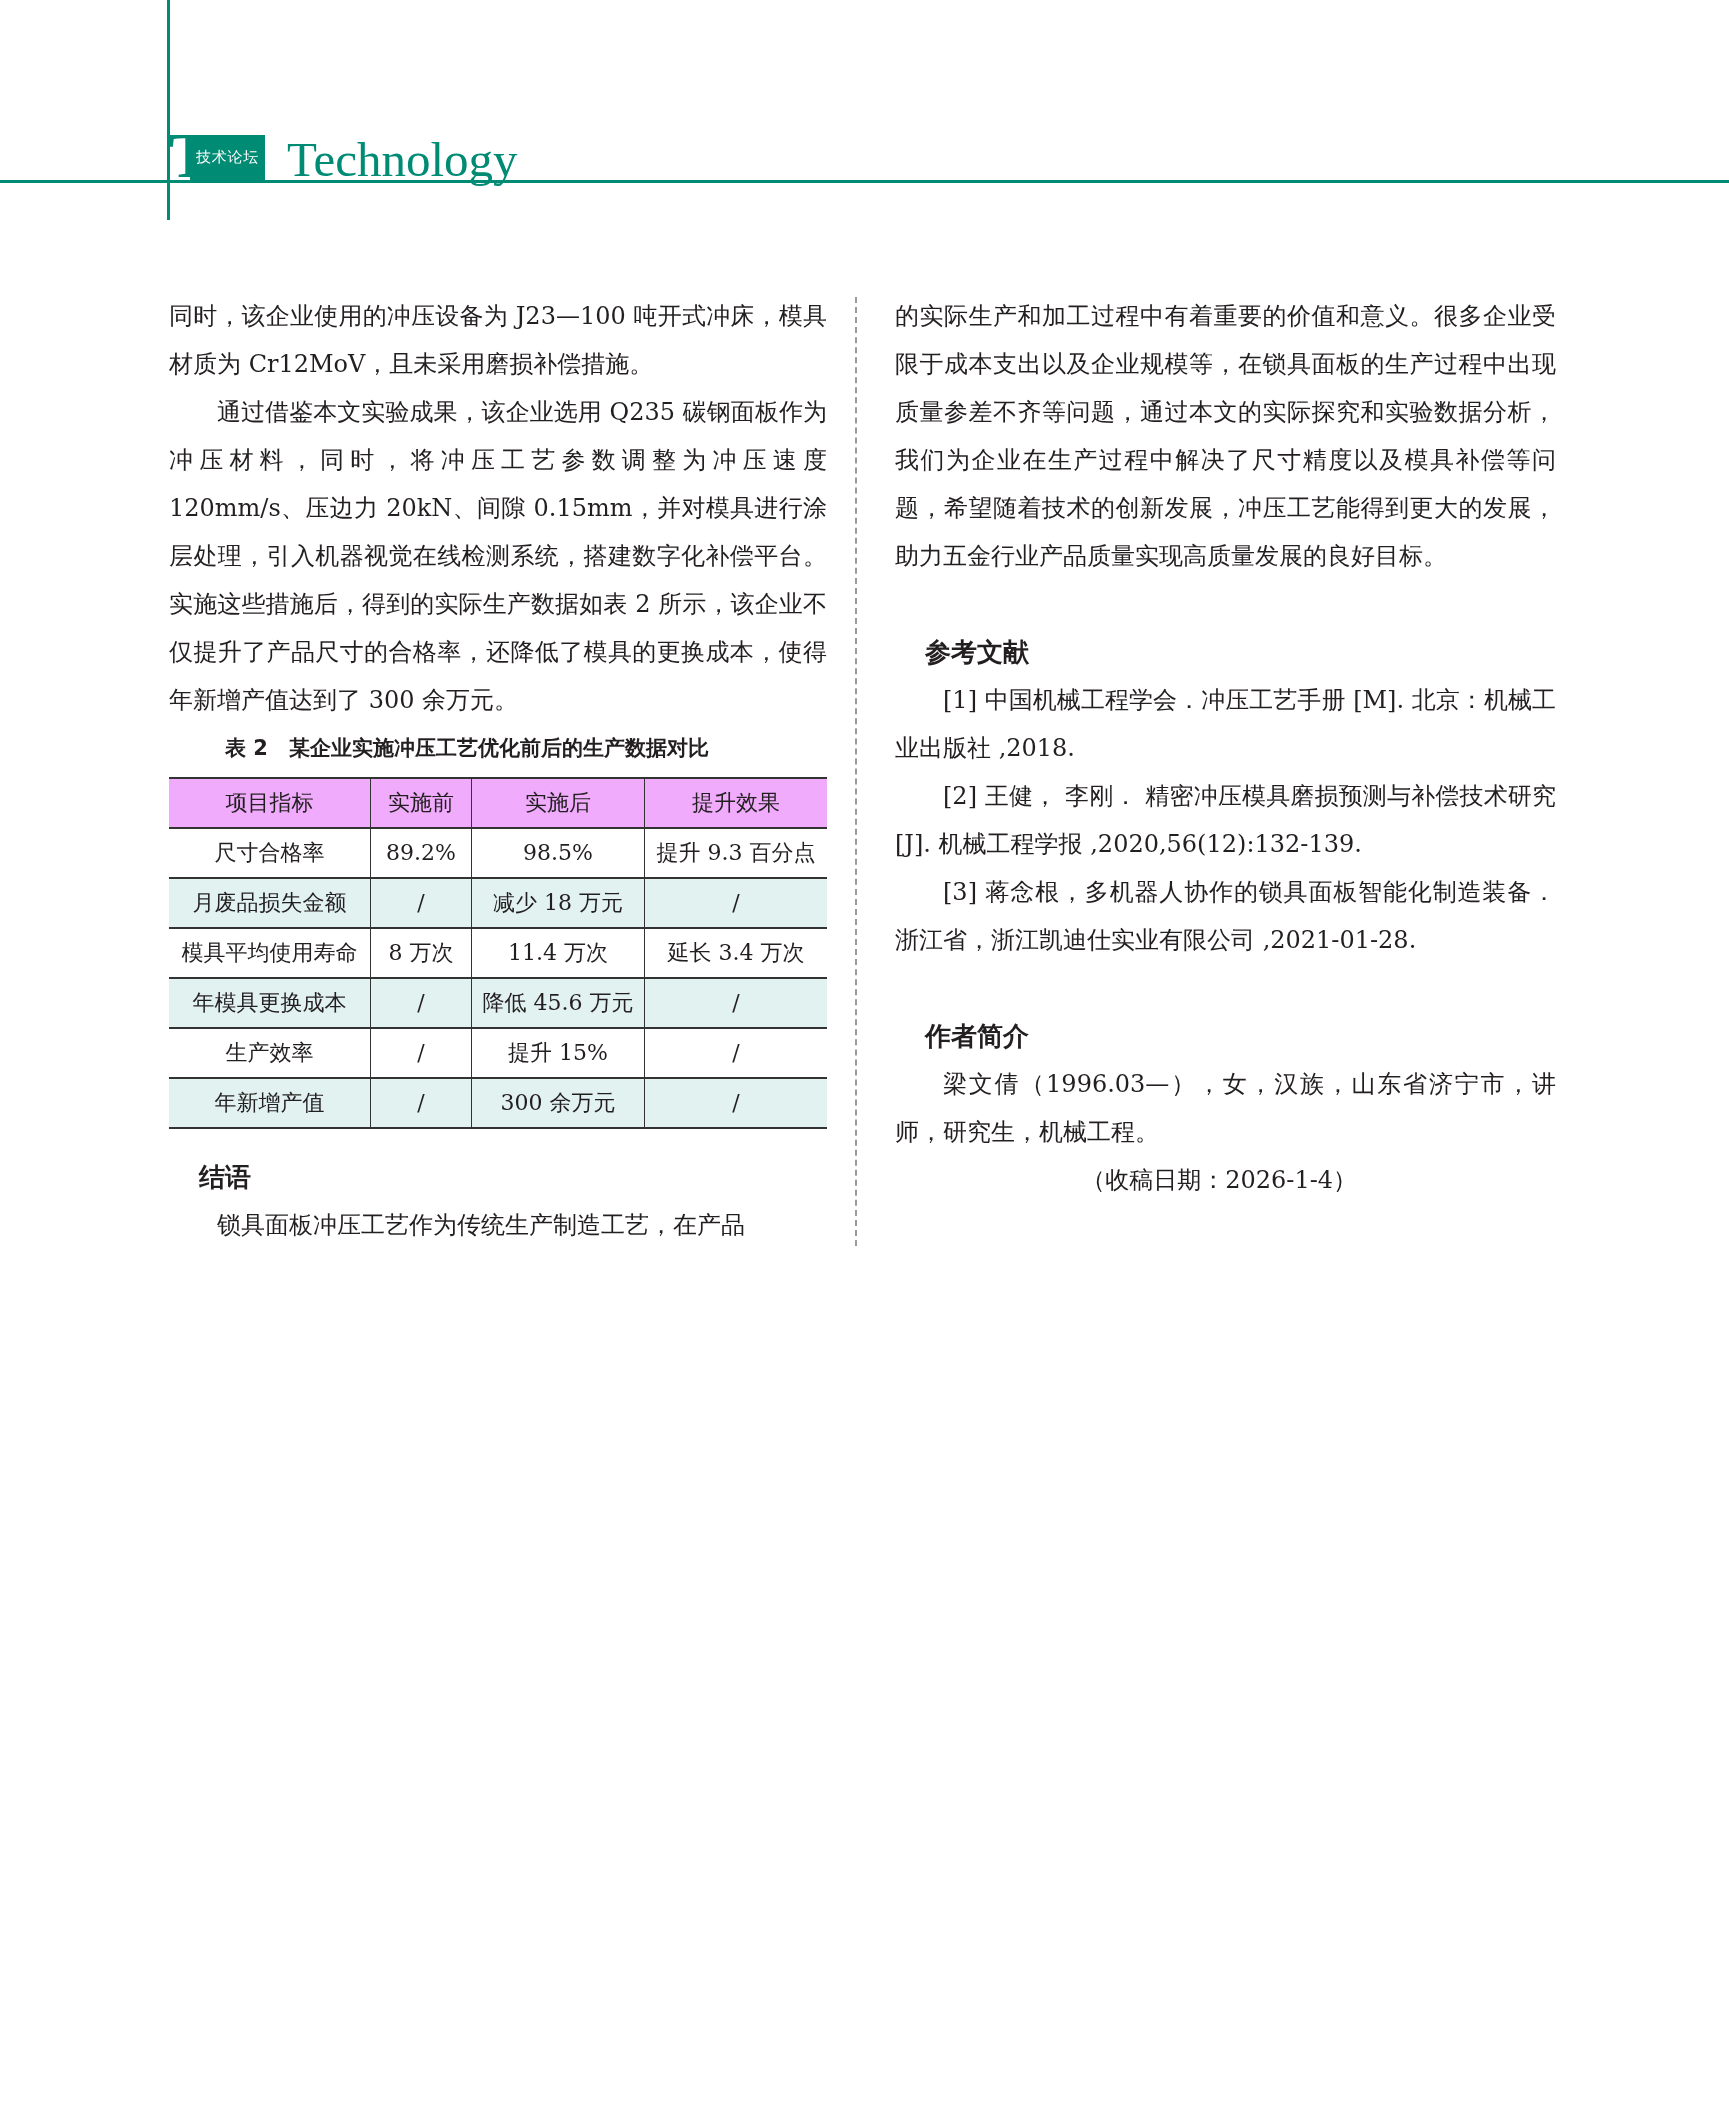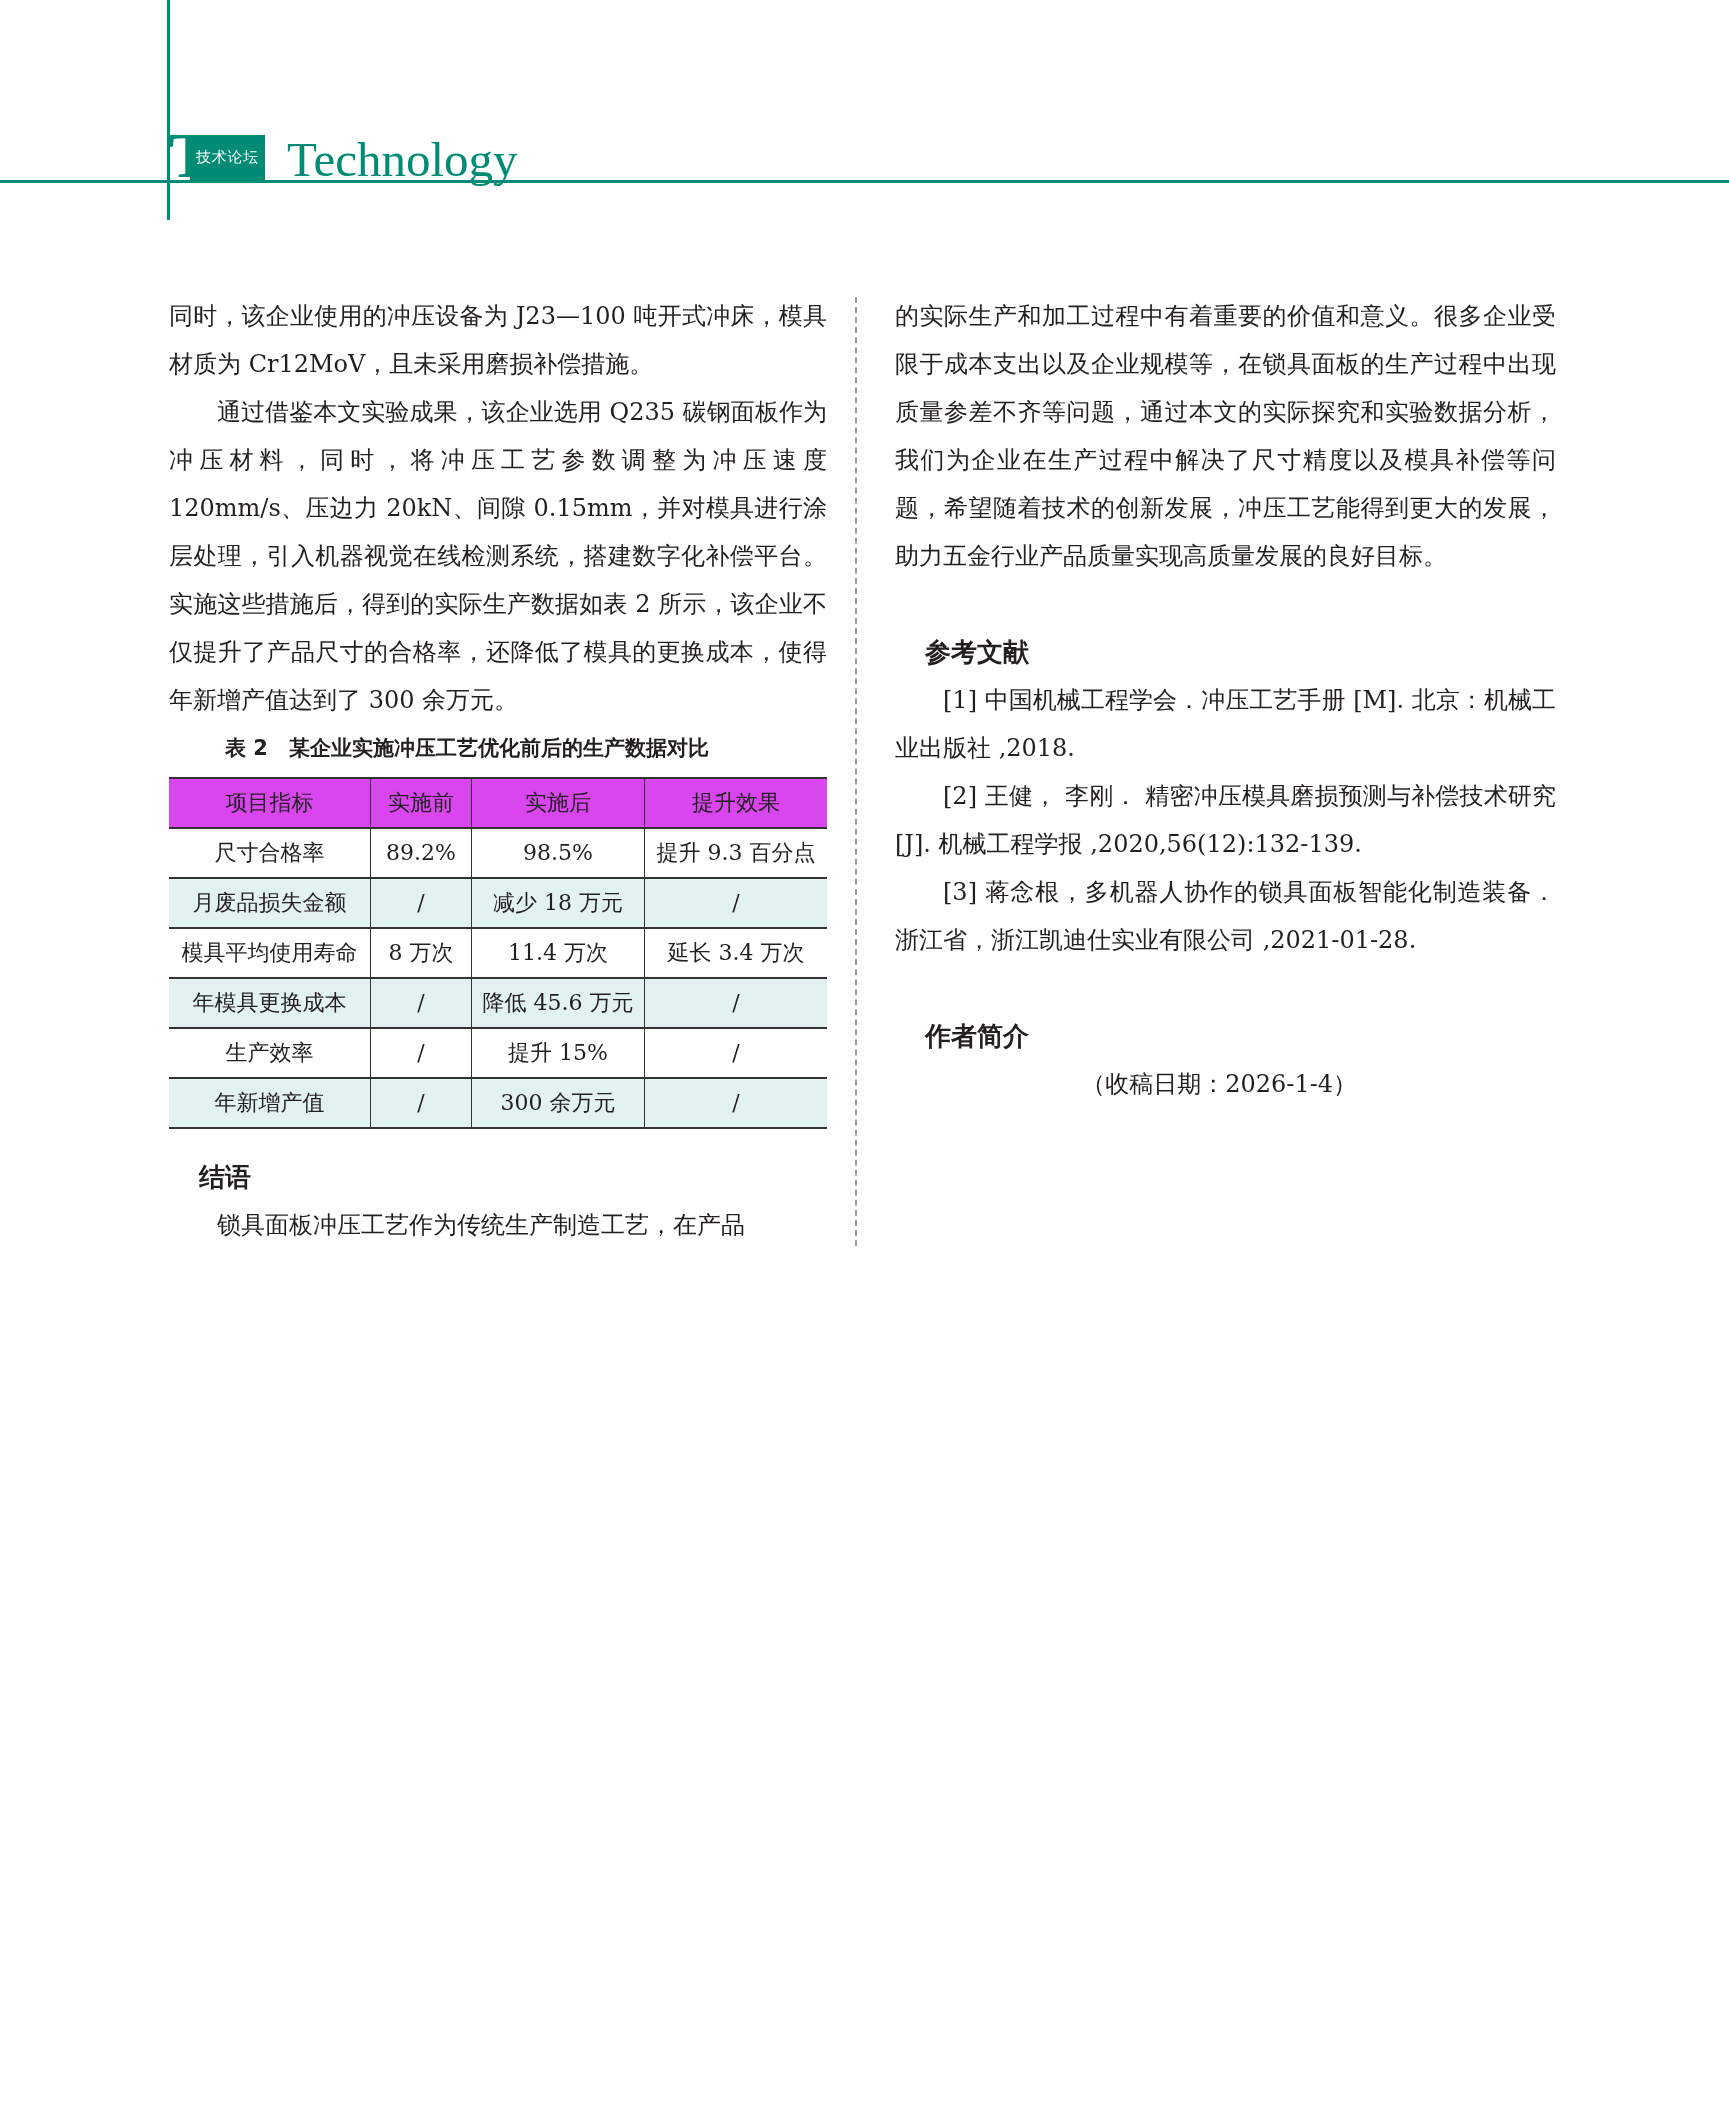--- a/index.html
+++ b/index.html
@@ -17,21 +17,21 @@
   .col.left { left:169px; width:658px; }
   .col.right { left:883px; width:661px;margin-left:12px; }
   .col p { margin:0; }
   .indent { text-indent:48px; }
   .divider { position:absolute; left:855px; top:297px; width:0; height:949px; border-left:2.1px dashed #9a9a9a; }
   .caption { font-family:"DejaVu Sans",sans-serif; font-weight:bold; font-size:21px; line-height:48px; margin:0; padding-left:56px; }
   .heading { font-family:"DejaVu Sans",sans-serif; font-weight:bold; font-size:26px; line-height:48px; padding-left:30px; margin:0; }
   table { border-collapse:collapse; width:658px; margin-top:5.1px; font-size:22px; }
   td, th { height:48px; padding:0; text-align:center; font-weight:normal; border-left:1.3px solid #333; }
   tr > *:first-child { border-left:none; }
-  thead th { background:#d946ef; border-top:2.1px solid #333; border-bottom:2.1px solid #333; }
+  thead th { background:#f0abfc; border-top:2.1px solid #333; border-bottom:2.1px solid #333; }
   tbody tr td { border-bottom:2.1px solid #333; }
   tbody tr:nth-child(even) td { background:#e2f2f0; }
   .spacer { height:48px; }
   .ref { text-indent:48px; margin:0; }
   .date { text-align:center; margin:0; padding-right:12.7px; }
 </style>
 </head>
 <body>
 
 <div class="vline"></div>
@@ -101,15 +101,16 @@
 
 <div class="col right">
   <p>的实际生产和加工过程中有着重要的价值和意义。很多企业受限于成本支出以及企业规模等，在锁具面板的生产过程中出现质量参差不齐等问题，通过本文的实际探究和实验数据分析，我们为企业在生产过程中解决了尺寸精度以及模具补偿等问题，希望随着技术的创新发展，冲压工艺能得到更大的发展，助力五金行业产品质量实现高质量发展的良好目标。</p>
   <div class="spacer"></div>
   <p class="heading">参考文献</p>
   <p class="ref">[1] 中国机械工程学会．冲压工艺手册 [M]. 北京：机械工业出版社 ,2018.</p>
   <p class="ref">[2] 王健， 李刚． 精密冲压模具磨损预测与补偿技术研究 [J]. 机械工程学报 ,2020,56(12):132-139.</p>
   <p class="ref">[3] 蒋念根，多机器人协作的锁具面板智能化制造装备．浙江省，浙江凯迪仕实业有限公司 ,2021-01-28.</p>
   <div class="spacer"></div>
   <p class="heading">作者简介</p>
+  <p class="indent">梁文倩（1996.03—），女，汉族，山东省济宁市，讲师，研究生，机械工程。</p>
   <p class="date">（收稿日期：2026-1-4）</p>
 </div>
 
 
 </body></html>

